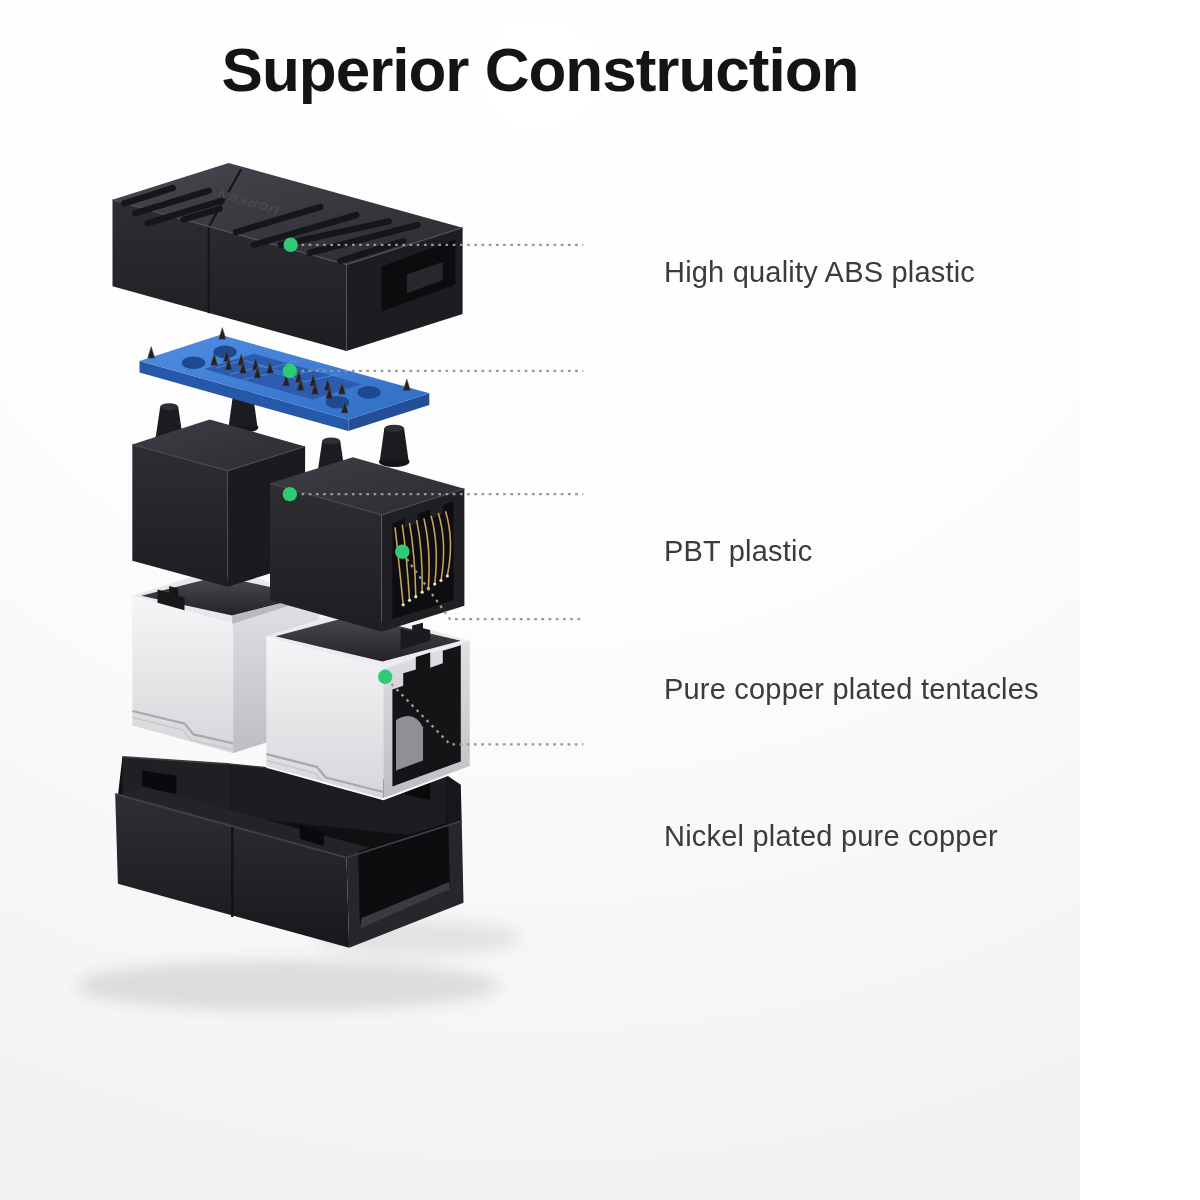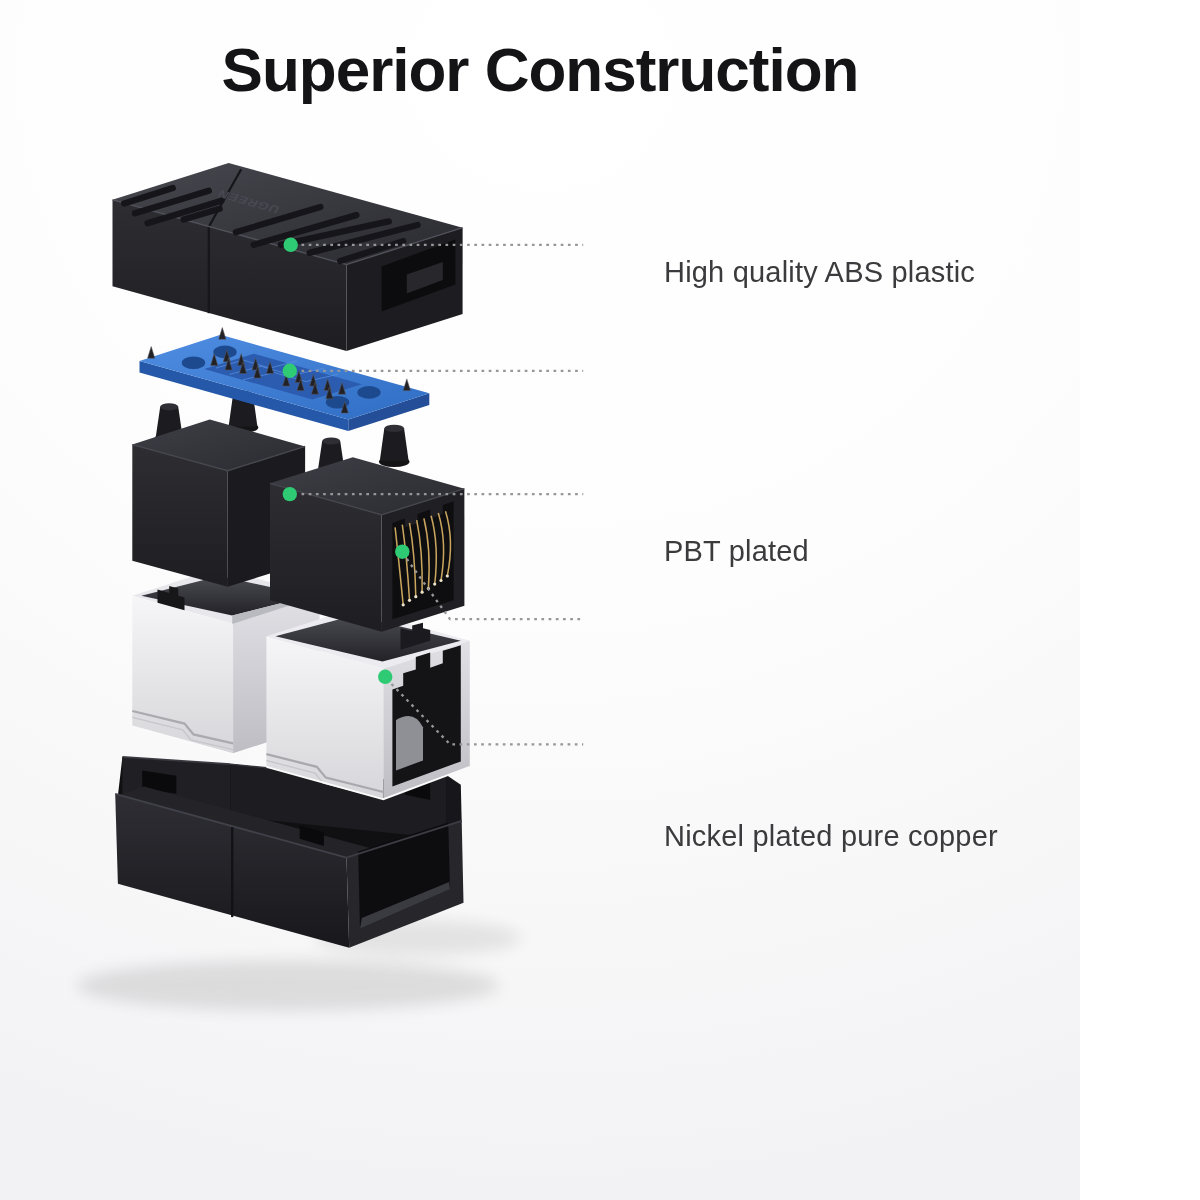--- a/index.html
+++ b/index.html
@@ -238,16 +238,17 @@
     <g fill="#2fcb74">
       <circle cx="323" cy="272" r="8"></circle>
       <circle cx="322" cy="412" r="8"></circle>
       <circle cx="322" cy="549" r="8"></circle>
       <circle cx="447" cy="613" r="8"></circle>
       <circle cx="428" cy="752" r="8"></circle>
     </g>
   </svg>
 
   <div class="callout-label" style="top:272px">High quality ABS plastic</div>
-  <div class="callout-label" style="top:551px">PBT plated</div>
+  <div class="callout-label" style="top:551px">PBT plastic</div>
+  <div class="callout-label" style="top:689px">Pure copper plated tentacles</div>
   <div class="callout-label" style="top:836px">Nickel plated pure copper</div>
 
 </main>
 
 </body></html>

